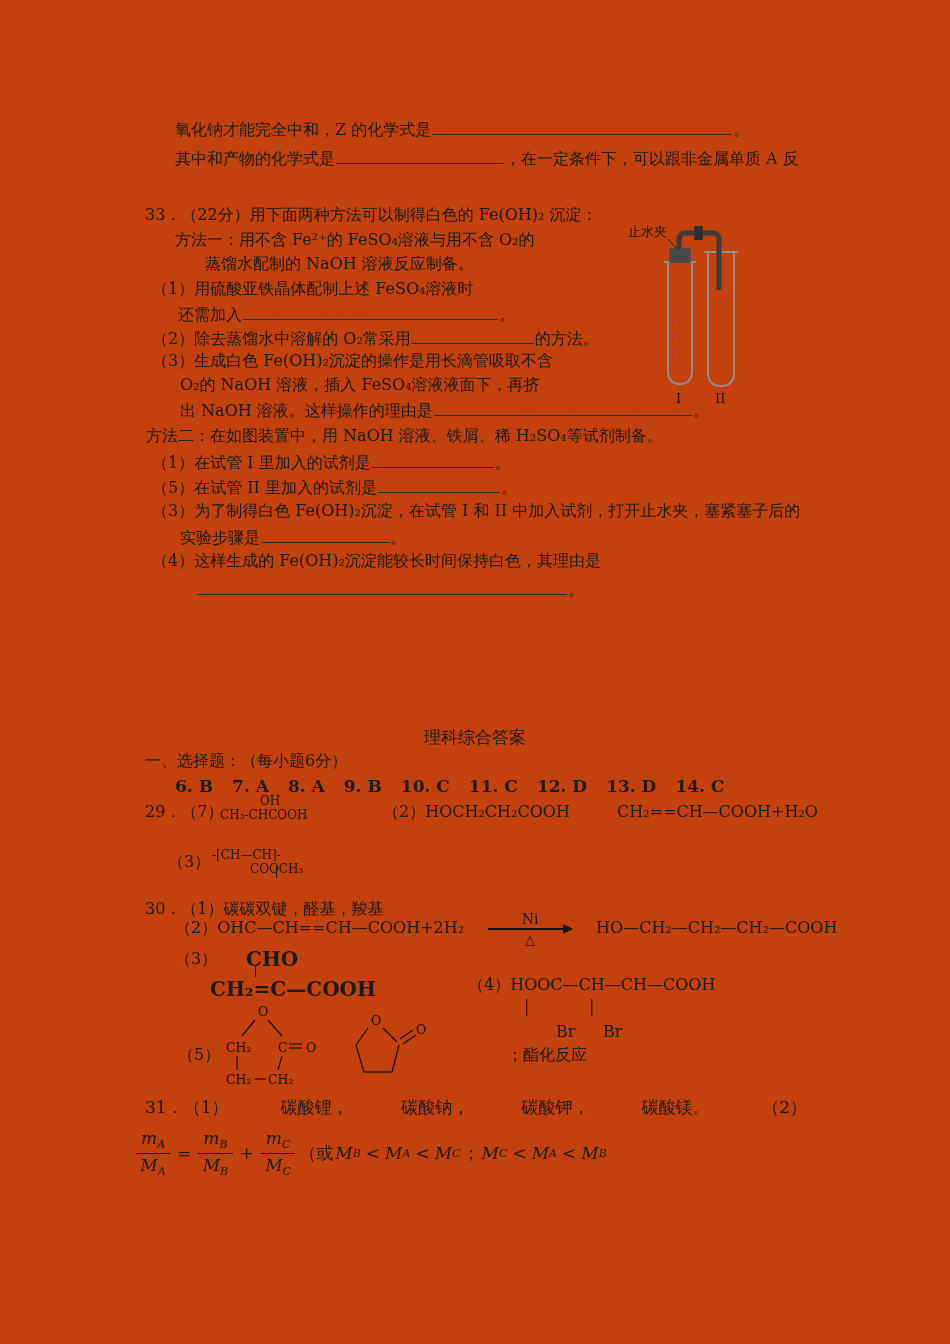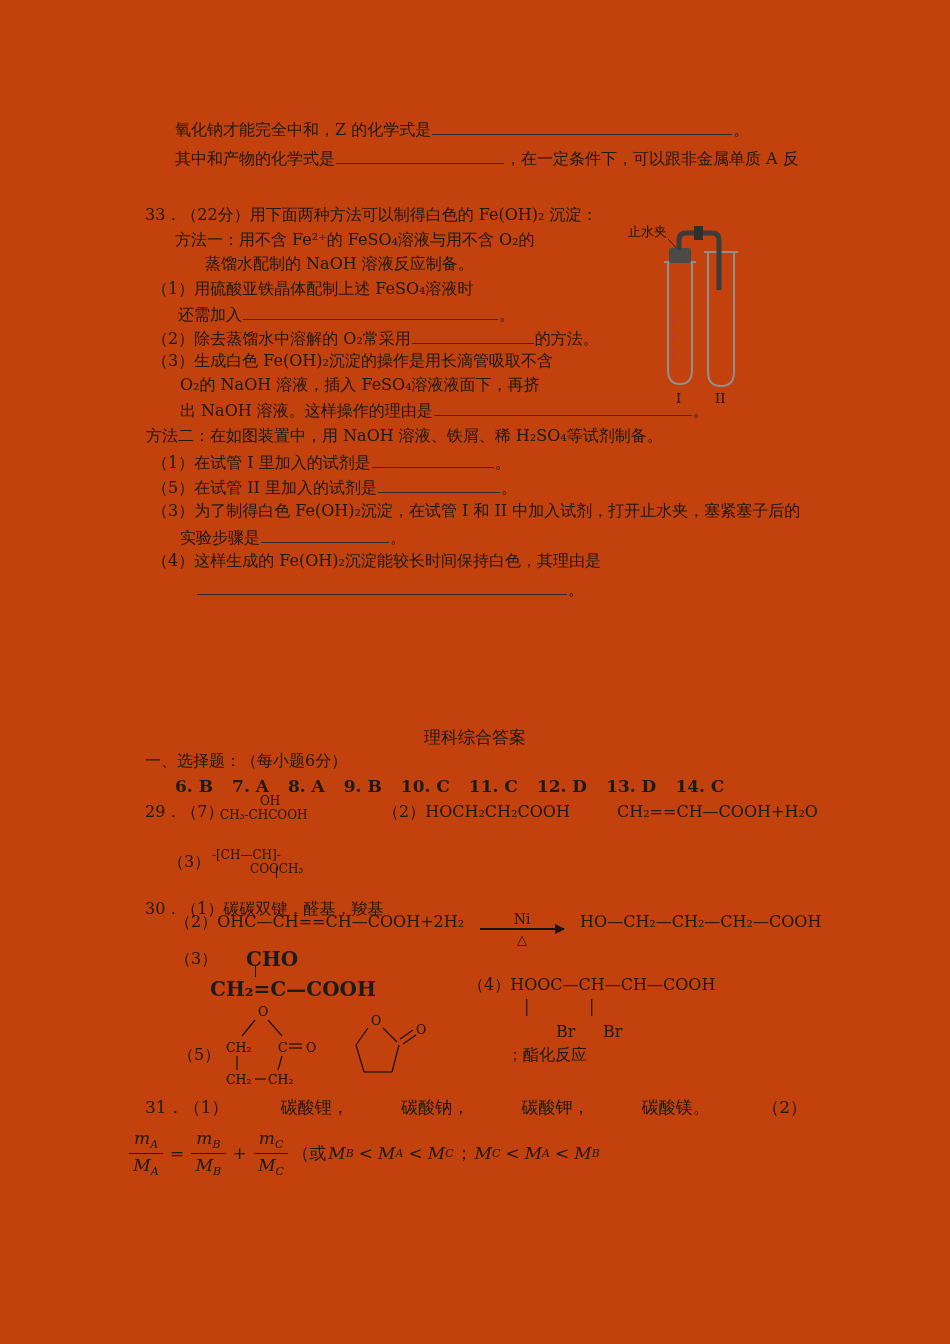--- a/index.html
+++ b/index.html
@@ -8,21 +8,21 @@
     font-family:"DejaVu Serif","DejaVu Sans","Liberation Serif",serif;
     color:#1b1b1b;
   }
   .line{position:absolute;white-space:nowrap;font-size:16px;line-height:1.3;}
   .blank{display:inline-block;border-bottom:1px solid #2e2e2e;height:1.02em;vertical-align:baseline;margin:0 1px;}
   .center-title{position:absolute;left:0;width:950px;text-align:center;font-size:17px;}
   .choices{position:absolute;display:flex;gap:19px;font-weight:bold;font-size:17px;white-space:nowrap;}
   .struct{position:absolute;font-size:12px;line-height:1.2;white-space:nowrap;}
   .struct.bold{font-weight:bold;font-size:20px;}
   .vbond{position:absolute;width:1.3px;height:11px;background:#141414;}
-  .flexrow{display:flex;align-items:flex-start;gap:16px;}
+  .flexrow{display:flex;align-items:center;gap:24px;}
   .rxn-arrow{display:inline-flex;flex-direction:column;align-items:center;width:84px;line-height:1;}
   .cond-top{font-size:14px;margin-bottom:2px;}
   .cond-bottom{font-size:13px;margin-top:3px;}
   .shaft{position:relative;width:100%;height:1.5px;background:#151515;}
   .shaft::after{content:"";position:absolute;right:-1px;top:-4.5px;width:0;height:0;
     border-left:10px solid #151515;border-top:5px solid transparent;border-bottom:5px solid transparent;}
   .q31row{position:absolute;display:flex;justify-content:space-between;width:662px;font-size:17px;}
   .formula{position:absolute;display:flex;align-items:center;font-style:italic;font-size:17px;}
   .formula sub{font-size:11px;}
   .frac{display:inline-flex;flex-direction:column;align-items:center;margin:0 2px;line-height:1.2;}
@@ -187,21 +187,21 @@
 
   <div class="q31row" style="left:145px;top:1096px">
     <span>31．（1）</span>
     <span>碳酸锂，</span>
     <span>碳酸钠，</span>
     <span>碳酸钾，</span>
     <span>碳酸镁。</span>
     <span>（2）</span>
   </div>
 
-  <div class="formula" style="left:127px;top:1128px">
+  <div class="formula" style="left:134px;top:1128px">
     <span class="frac">
       <span class="num"><span>m</span><sub>A</sub></span>
       <span class="den"><span>M</span><sub>A</sub></span>
     </span>
     <span class="op">=</span>
     <span class="frac">
       <span class="num"><span>m</span><sub>B</sub></span>
       <span class="den"><span>M</span><sub>B</sub></span>
     </span>
     <span class="op">+</span>

